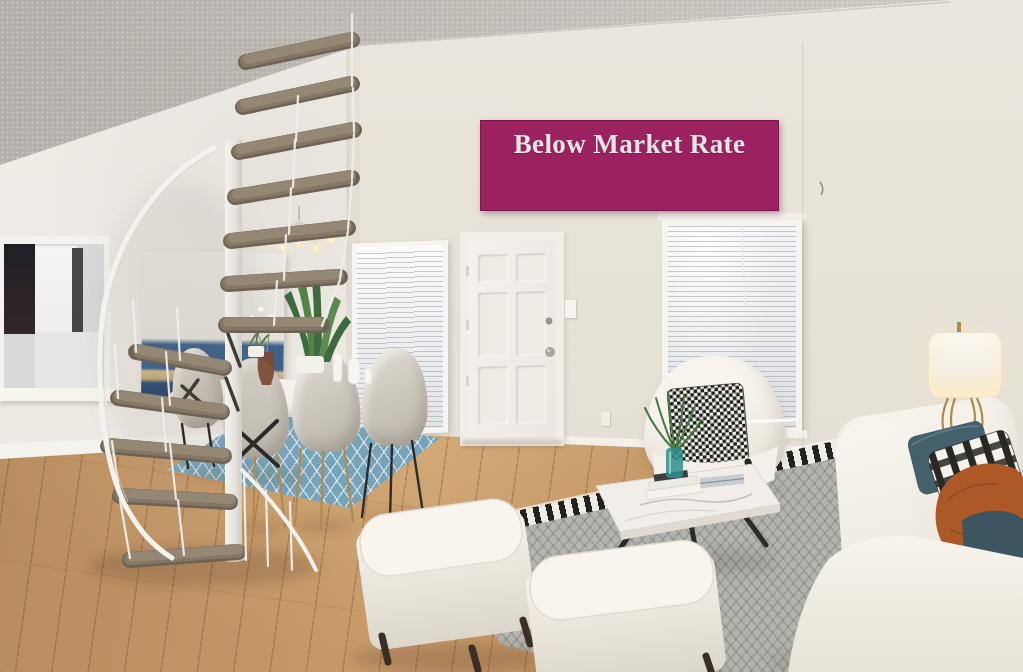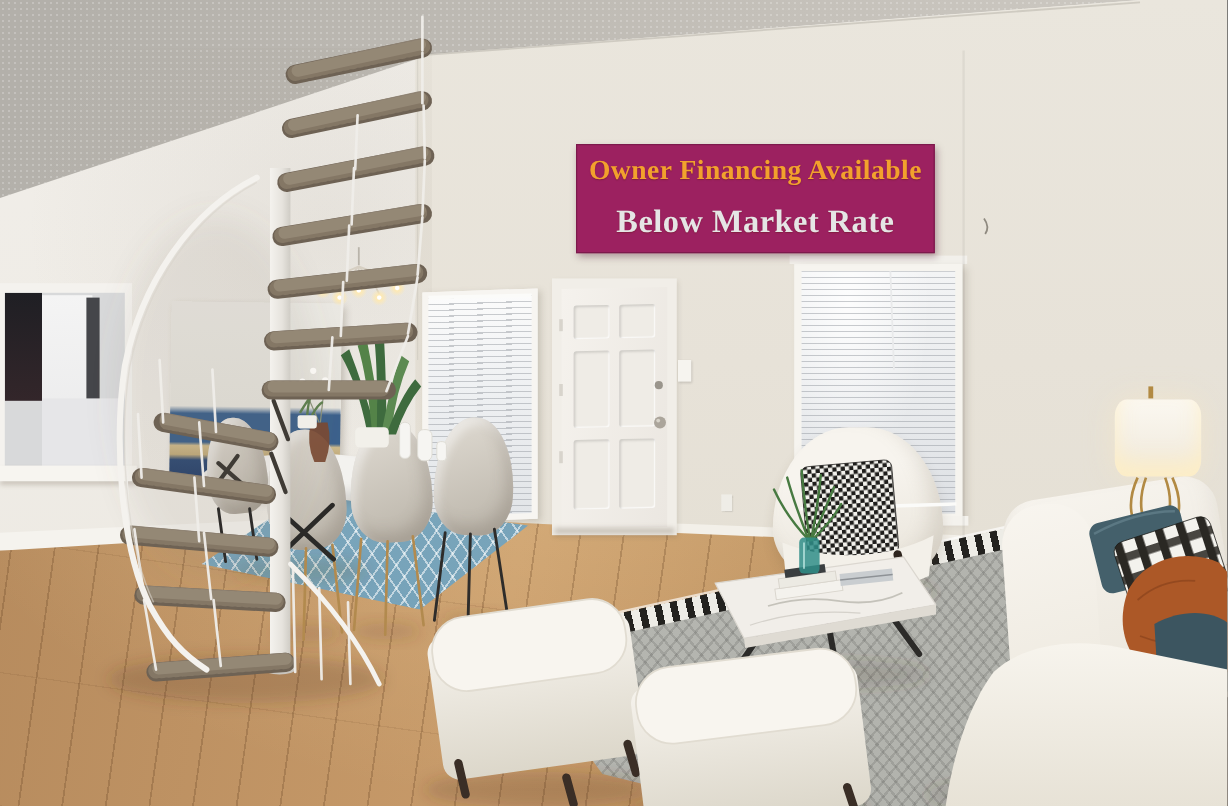--- a/index.html
+++ b/index.html
@@ -493,17 +493,16 @@
     <g>
       <g transform="rotate(-7 625 615)">
         <rect x="530" y="562" width="190" height="120" rx="14" fill="url(#otG)"></rect>
         <rect x="534" y="548" width="184" height="64" rx="30" fill="#f8f5ef" stroke="#e1dcd1" stroke-width="1.5"></rect>
       </g>
       <line x1="706" y1="656" x2="712" y2="674" stroke="#3a2e26" stroke-width="7" stroke-linecap="round"></line>
     </g>
   </svg>
 
   <div class="abs banner">
-    <div class="l1">Owner Financing Available</div>
     <div class="l2">Below Market Rate</div>
   </div>
 
 </div>
 
 </body></html>

